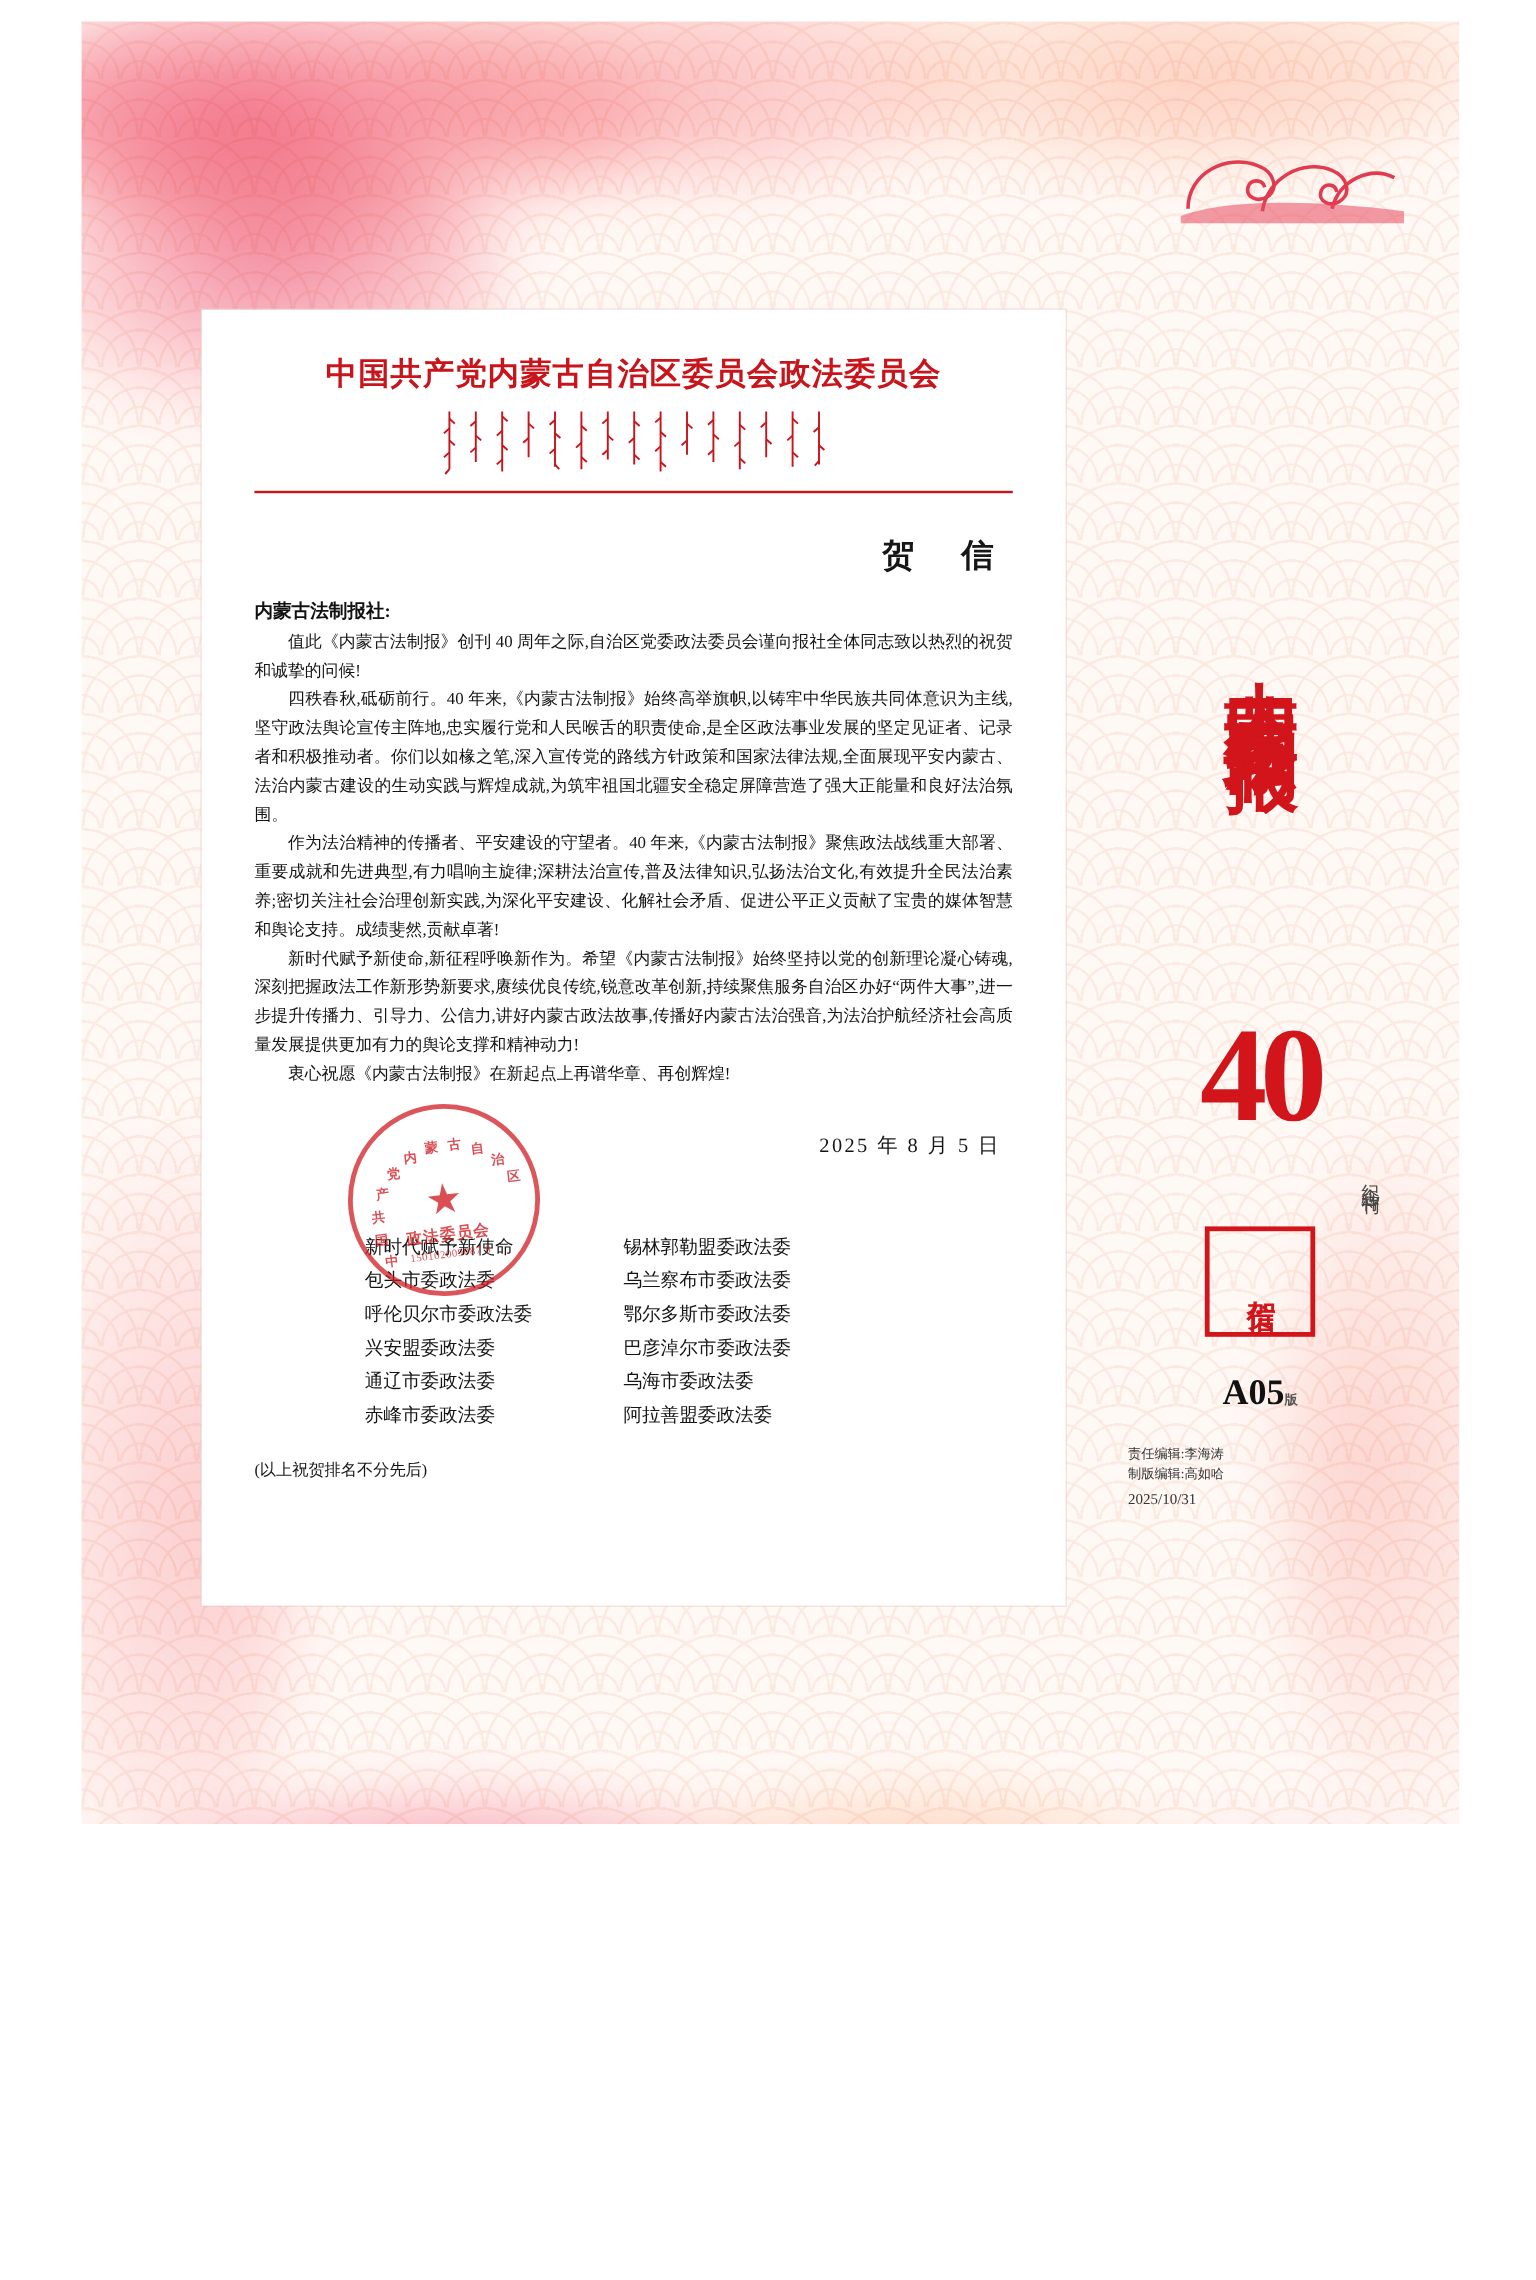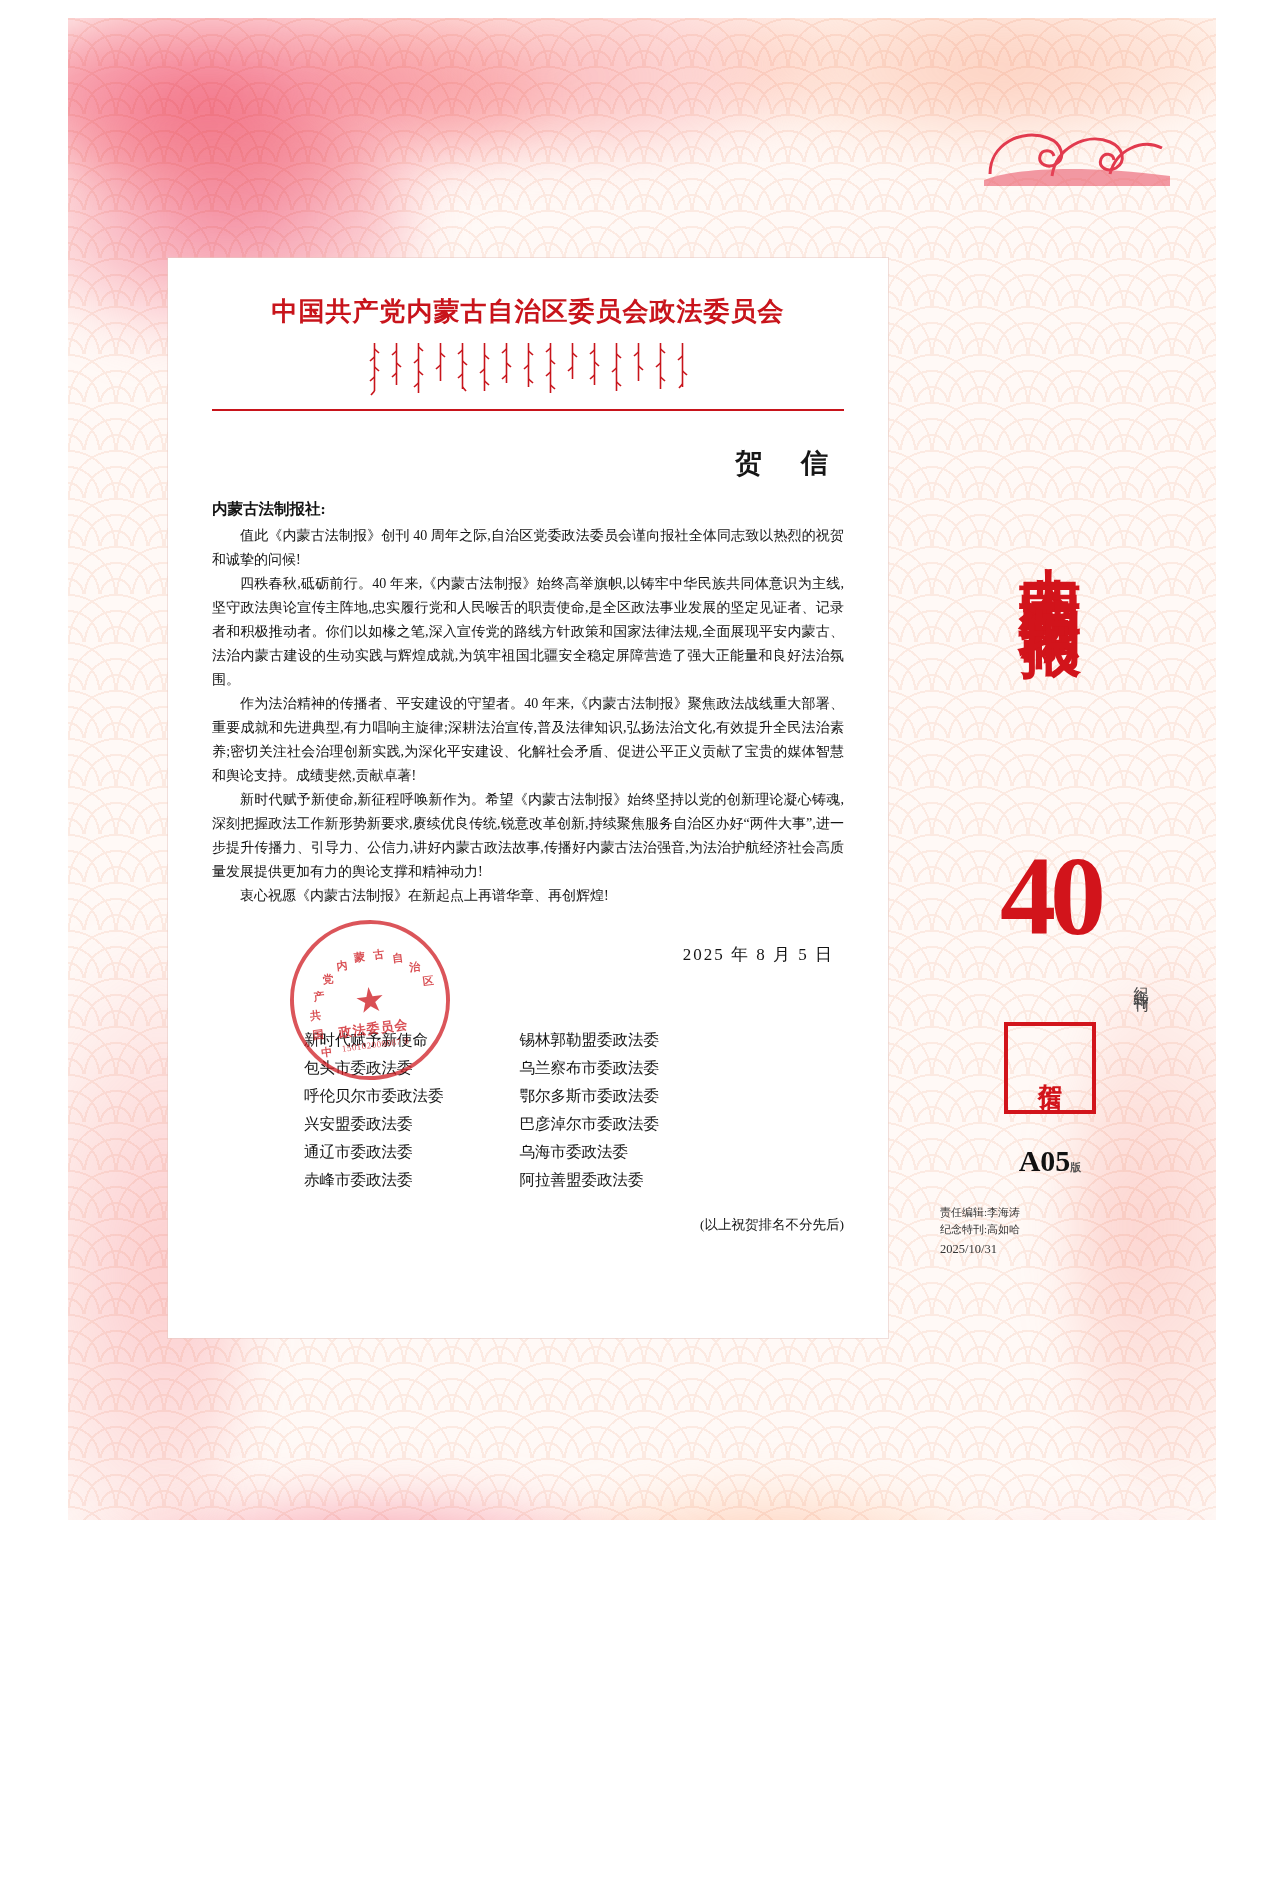--- a/index.html
+++ b/index.html
@@ -153,21 +153,21 @@
   }
 
   
   .cosign{
     display:flex;gap:76px;
     margin:54px 0 0 92px;
     font-size:15.5px;line-height:28px;color:#141414;
   }
   .cosign div{white-space:nowrap;}
   .note{
-    text-align:right;font-size:13.5px;color:#141414;margin-top:22px;
+    text-align:left;font-size:13.5px;color:#141414;margin-top:22px;
   }
 
   
   #masthead{
     position:absolute;right:56px;top:250px;width:220px;text-align:center;
   }
   .vert-title{
     writing-mode:vertical-rl;
     text-orientation:upright;
     margin:0 auto;
@@ -441,19 +441,19 @@
       <div class="hx-seal">
         <span>贺信</span>
       </div>
 
       <div class="pagenum">
         <b>A05</b><i>版</i>
       </div>
 
       <div class="credits">
         <div>责任编辑:李海涛</div>
-        <div>纪念特刊:高如哈</div>
+        <div>制版编辑:高如哈</div>
         <div class="date">2025/10/31</div>
       </div>
     </div>
 
   </div>
 </div>
 
 </body></html>

